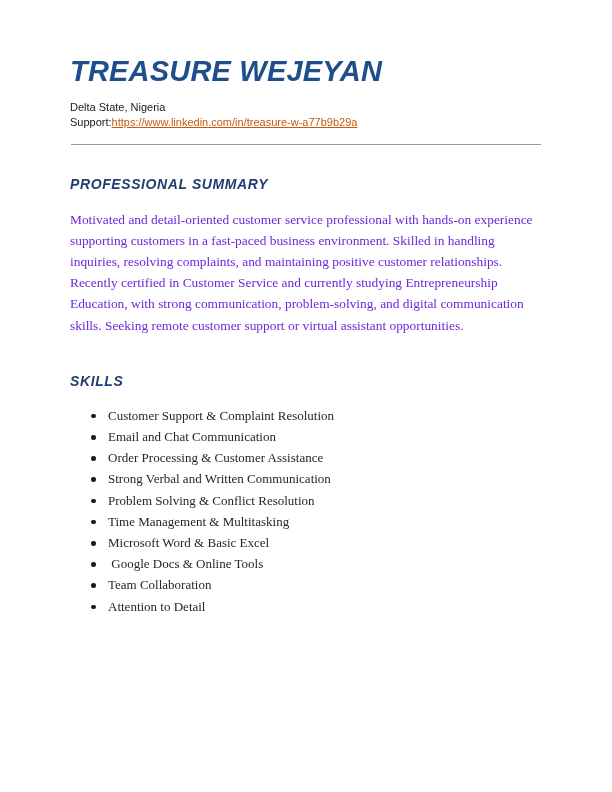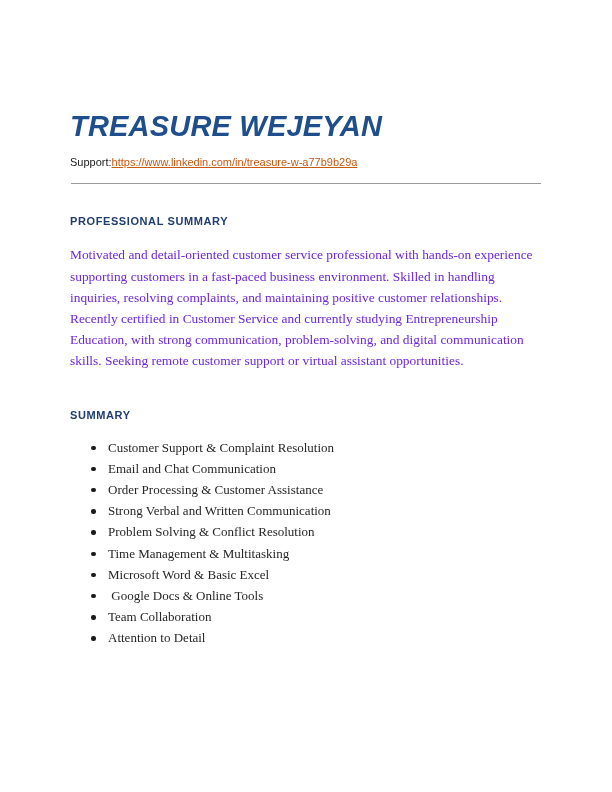--- a/index.html
+++ b/index.html
@@ -25,21 +25,21 @@
   
   .name-heading {
     font-family: "Liberation Sans", sans-serif;
     font-weight: bold;
     font-style: italic;
     font-size: 29px;
     line-height: 34px;
     color: #1F4E8C;
     letter-spacing: 0.2px;
     margin: 0;
-    padding-top: 109px;
+    padding-top: 54px;
   }
 
   
   .contact-block {
     margin-top: 12px;
     font-family: "Liberation Sans", sans-serif;
     font-size: 11px;
     line-height: 15.3px;
     color: #1a1a1a;
   }
@@ -61,21 +61,22 @@
     width: 470px;
     height: 0;
     border: 0;
     border-top: 1px solid #9a9a9a;
   }
 
   
   .section-heading {
     font-family: "Liberation Sans", sans-serif;
     font-weight: bold;
-    font-size: 11px;
+    font-style: italic;
+    font-size: 14px;
     letter-spacing: 0.6px;
     color: #1F3D70;
     margin: 0;
   }
   .section-summary-heading { margin-top: 31px; }
   .section-skills-heading  { margin-top: 37px; }
 
   
   .summary-text {
     font-family: "Liberation Serif", serif;
@@ -118,36 +119,39 @@
 </head>
 <body>
 
 <div class="page">
   <div class="content">
 
     <h1 class="name-heading">TREASURE WEJEYAN</h1>
 
     <div class="contact-block">
 
+      <div class="contact-line">
+        <span>Delta State, Nigeria</span>
+      </div>
 
 
 
       <div class="contact-line">
         <span class="contact-label">Support:</span><span class="contact-link">https://www.linkedin.com/in/treasure-w-a77b9b29a</span>
       </div>
 
     </div>
 
     <hr class="divider">
 
     <h2 class="section-heading section-summary-heading">PROFESSIONAL SUMMARY</h2>
 
     <p class="summary-text">Motivated and detail-oriented customer service professional with hands-on experience supporting customers in a fast-paced business environment. Skilled in handling inquiries, resolving complaints, and maintaining positive customer relationships. Recently certified in Customer Service and currently studying Entrepreneurship Education, with strong communication, problem-solving, and digital communication skills. Seeking remote customer support or virtual assistant opportunities.</p>
 
-    <h2 class="section-heading section-skills-heading">SUMMARY</h2>
+    <h2 class="section-heading section-skills-heading">SKILLS</h2>
 
     <ul class="skills-list">
       <li>Customer Support &amp; Complaint Resolution</li>
       <li>Email and Chat Communication</li>
       <li>Order Processing &amp; Customer Assistance</li>
       <li>Strong Verbal and Written Communication</li>
       <li>Problem Solving &amp; Conflict Resolution</li>
       <li>Time Management &amp; Multitasking</li>
       <li>Microsoft Word &amp; Basic Excel</li>
       <li> Google Docs &amp; Online Tools</li>

